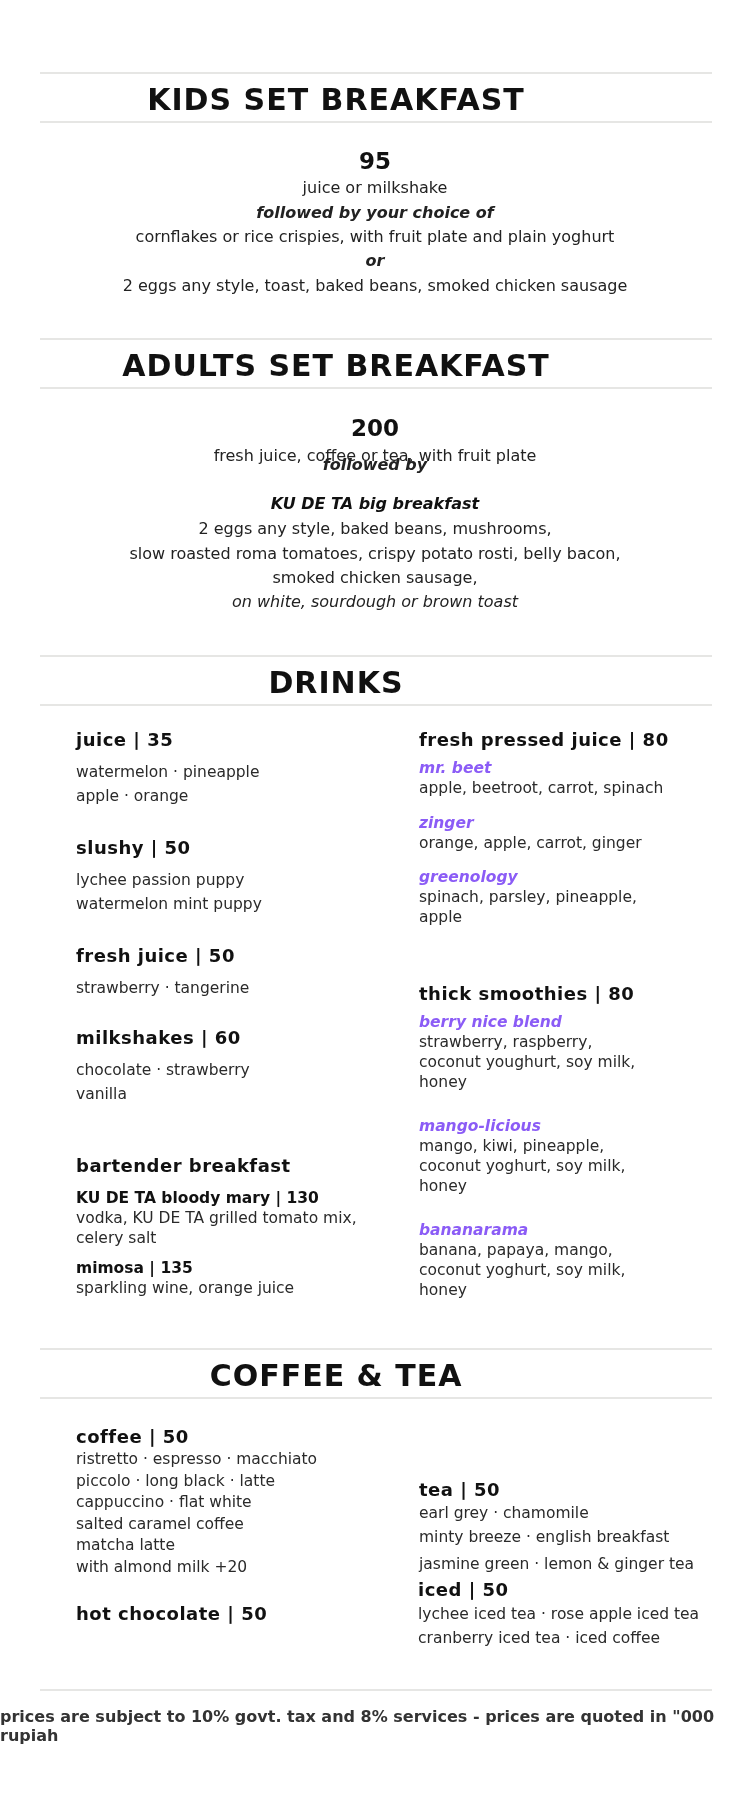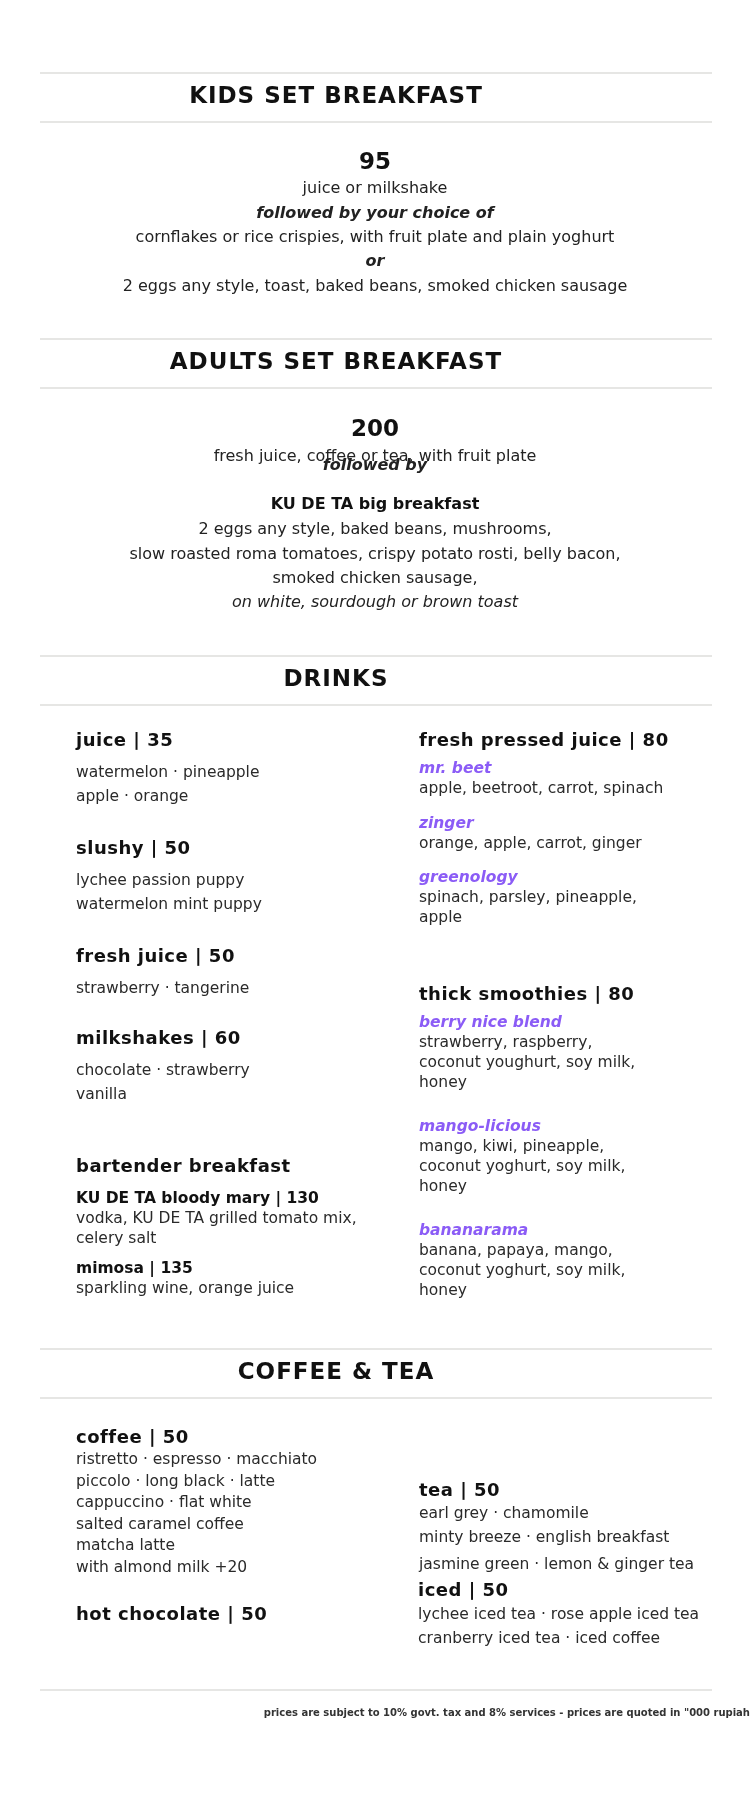--- a/index.html
+++ b/index.html
@@ -1,33 +1,33 @@
 <!DOCTYPE html>
 <html><head>
 <meta charset="utf-8">
 <style>
   html, body { margin: 0; padding: 0; background: #ffffff; }
   body { width: 750px; height: 1805px; position: relative; overflow: hidden;
          font-family: "DejaVu Sans", sans-serif; color: #1a1a1a; }
   .rule { position: absolute; left: 40px; width: 672px; height: 2px; background: #e6e6e4; }
   .sec-title { position: absolute; left: 0; width: 672px; text-align: center;
-               font-family: "DejaVu Sans", sans-serif; font-weight: bold; font-size: 23px;
+               font-family: "DejaVu Sans", sans-serif; font-weight: bold; font-size: 30px;
                letter-spacing: 1px; color: #111; }
   .center { position: absolute; left: 0; width: 750px; text-align: center; font-size: 16px; color: #222; }
   .price-big { font-weight: bold; font-size: 23px; color: #111; }
   .bi { font-style: italic; font-weight: bold; }
   .it { font-style: italic; }
-  .bold { font-weight: bold; color: #111; }
+  .bold { font-weight: bold; color: #111; font-style: italic; }
   .col { position: absolute; font-size: 15.5px; color: #2a2a2a; line-height: 24px; margin-left: 8px; }
   .h { font-weight: bold; font-size: 18px; color: #111; letter-spacing: 0.5px; }
   .sub { font-weight: bold; font-style: italic; font-size: 15.5px; color: #8b5cf6; }
   .subb { font-weight: bold; font-size: 15.5px; color: #111; }
   .ln { white-space: nowrap; }
-  .footer { position: absolute; left: 0; width: 750px; top: 1707px; text-align: right;
-            font-size: 10px; font-weight: bold; color: #333; }
+  .footer { position: absolute; left: 0; width: 750px; top: 1707px; text-align: left;
+            font-size: 16px; font-weight: bold; color: #333; }
 </style>
 </head>
 <body>
 
 <section>
   <div class="rule" style="top:72px"></div>
   <div class="sec-title" style="top:82px">KIDS SET BREAKFAST</div>
   <div class="rule" style="top:121px"></div>
   <div class="center price-big" style="top:148px">95</div>
   <div class="center" style="top:178px">juice or milkshake</div>

